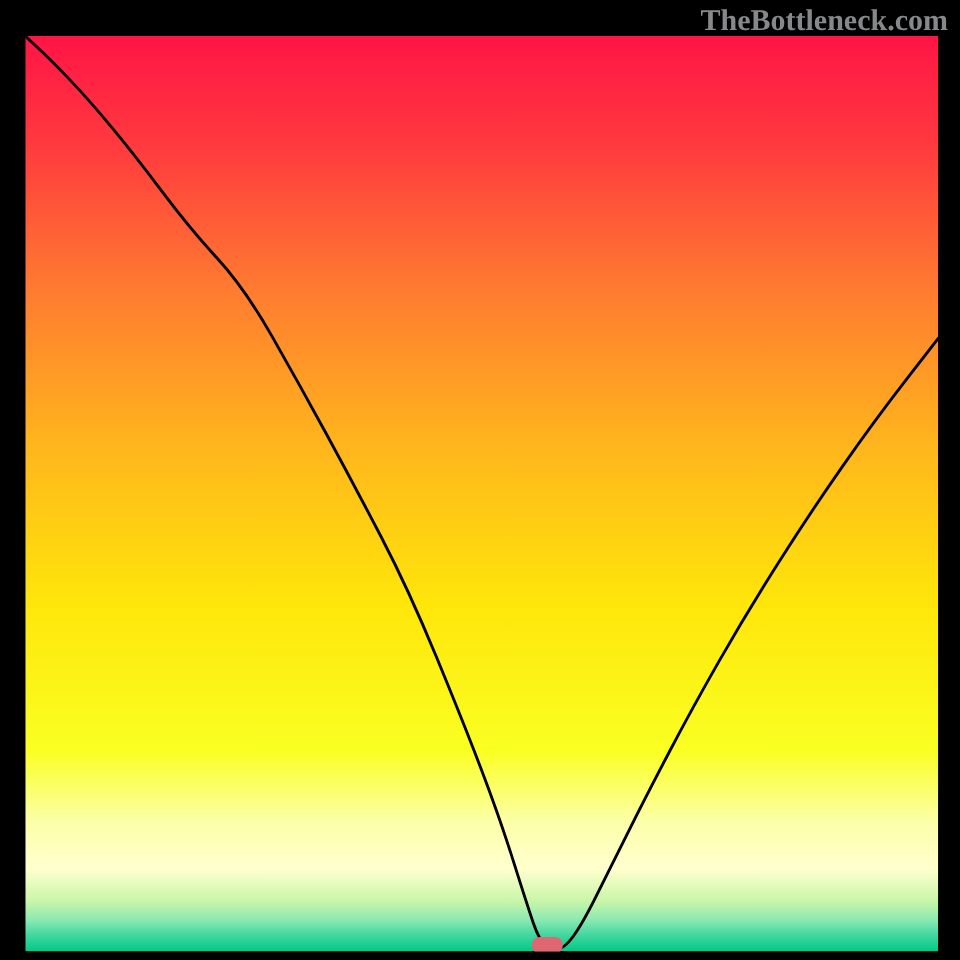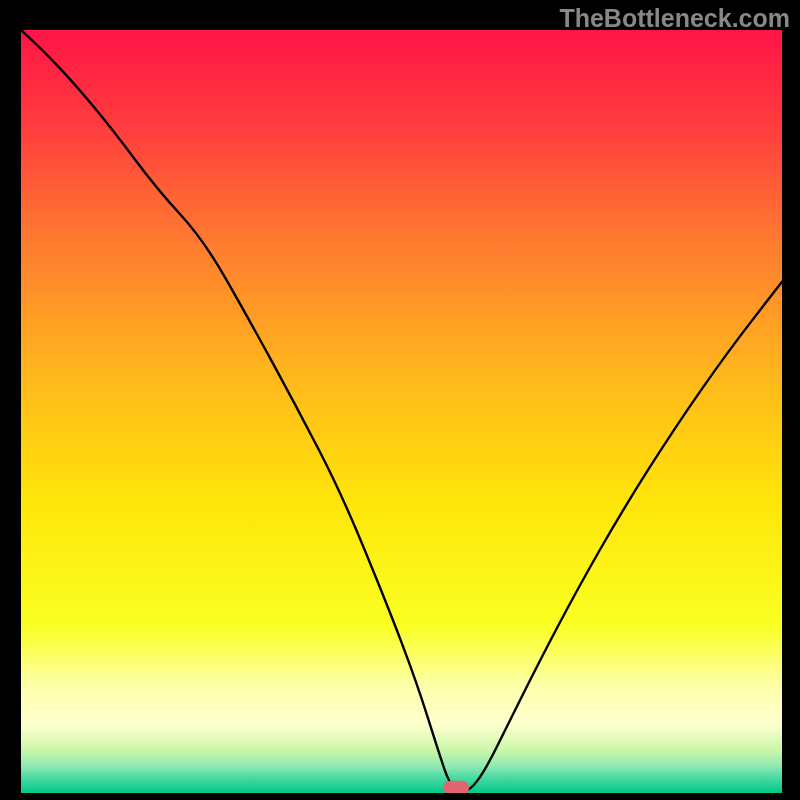--- a/index.html
+++ b/index.html
@@ -13,21 +13,21 @@
   .chart-frame {
     position: absolute;
     background: #000000;
   }
   .plot-area {
     position: absolute;
     overflow: hidden;
   }
   .watermark {
     position: absolute;
-    font-family: Liberation Sans, sans-serif;
+    font-family: Liberation Serif, serif;
     font-weight: 600;
     color: #87888a;
     white-space: nowrap;
     text-align: right;
   }
   .marker {
     position: absolute;
     border-radius: 9999px;
     transform: translate(-50%, -50%);
   }

